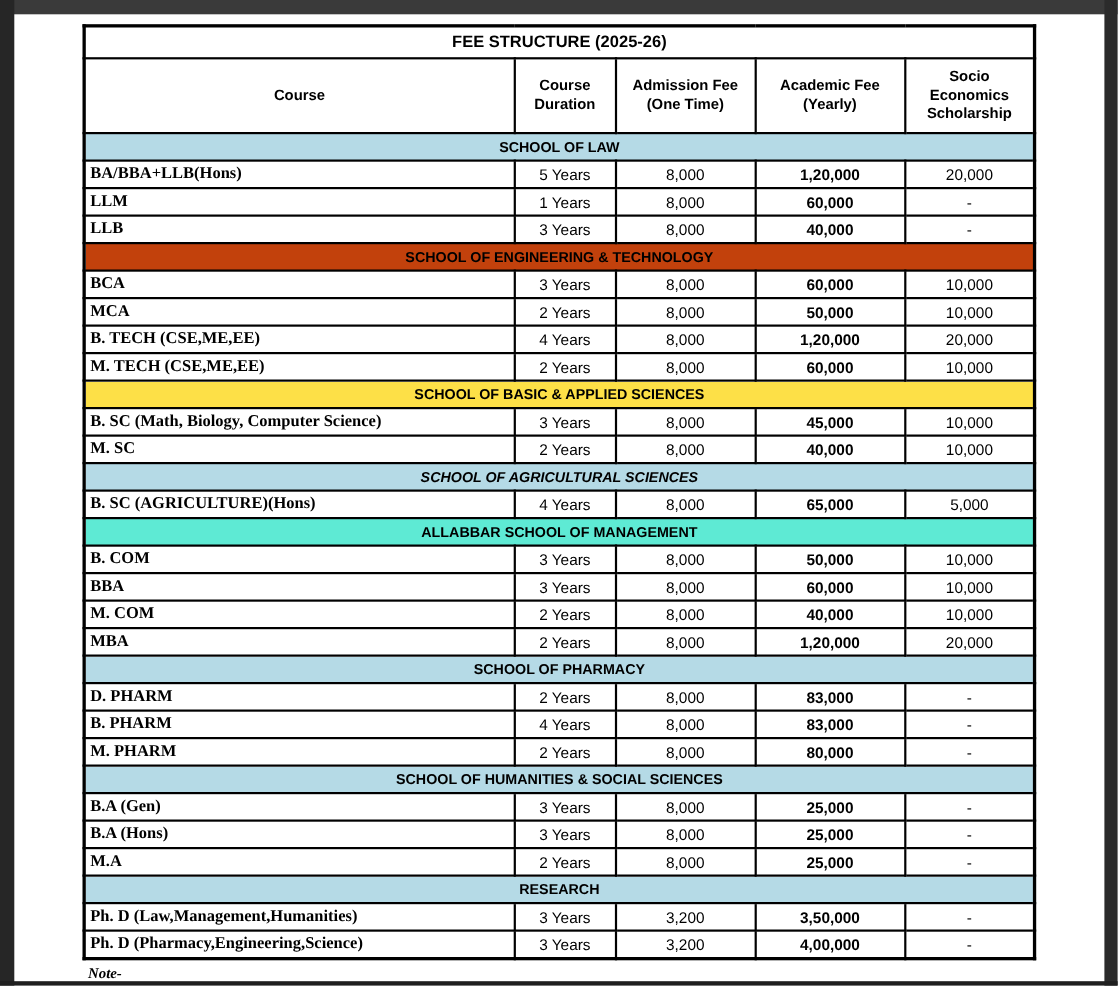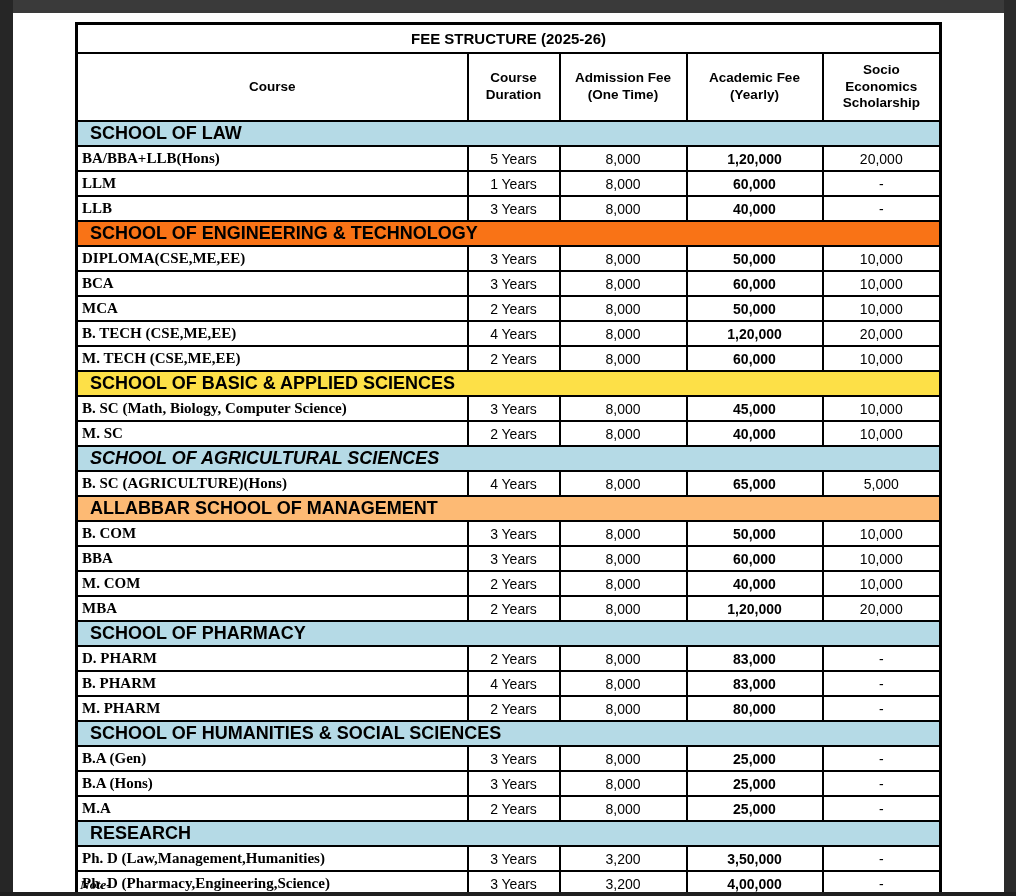--- a/index.html
+++ b/index.html
@@ -14,21 +14,21 @@
   #page{position:absolute;left:13px;top:13px;width:991px;height:879px;background:#fff;}
 
   table#fee-table{position:absolute;left:62px;top:9px;width:866px;border-collapse:collapse;table-layout:fixed;}
   #fee-table td,#fee-table th{border:2px solid #000;overflow:hidden;}
   #fee-table{border:3px solid #000;}
 
   .title-row td{height:25px;text-align:center;font-weight:bold;font-size:15px;
     font-family:"Liberation Sans",sans-serif;border-bottom:3px solid #000;margin-left:32px;}
   .head-row th{height:62px;text-align:center;vertical-align:middle;font-weight:bold;
     font-size:13.5px;line-height:1.25;padding:2px 8px;border-bottom:3px solid #000;}
-  .section-row td{height:21px;text-align:left;font-weight:bold;font-size:18px;
+  .section-row td{height:21px;text-align:center;font-weight:bold;font-size:13px;
     padding:1px 12px;}
   .data-row td{height:21px;font-size:14px;padding:1px 4px;}
   .data-row td.course-cell{font-family:"Liberation Serif",serif;font-weight:bold;
     font-size:15px;text-align:left;margin-top:47px;}
   .data-row td.duration-cell{text-align:center;}
   .data-row td.admission-cell{text-align:center;}
   .data-row td.academic-cell{text-align:center;font-weight:bold;}
   .data-row td.scholarship-cell{text-align:center;}
 
   #note{position:absolute;left:67px;top:864px;font-family:"Liberation Serif",serif;
@@ -82,28 +82,21 @@
           <td class="scholarship-cell">-</td>
         </tr>
         <tr class="data-row">
           <td class="course-cell">LLB</td>
           <td class="duration-cell">3 Years</td>
           <td class="admission-cell">8,000</td>
           <td class="academic-cell">40,000</td>
           <td class="scholarship-cell">-</td>
         </tr>
         <tr class="section-row">
-          <td colspan="5" style="background: #f97316;">SCHOOL OF ENGINEERING &amp; TECHNOLOGY</td>
-        </tr>
-        <tr class="data-row">
-          <td class="course-cell">DIPLOMA(CSE,ME,EE)</td>
-          <td class="duration-cell">3 Years</td>
-          <td class="admission-cell">8,000</td>
-          <td class="academic-cell">50,000</td>
-          <td class="scholarship-cell">10,000</td>
+          <td colspan="5" style="background: #c2410c;">SCHOOL OF ENGINEERING &amp; TECHNOLOGY</td>
         </tr>
         <tr class="data-row">
           <td class="course-cell">BCA</td>
           <td class="duration-cell">3 Years</td>
           <td class="admission-cell">8,000</td>
           <td class="academic-cell">60,000</td>
           <td class="scholarship-cell">10,000</td>
         </tr>
         <tr class="data-row">
           <td class="course-cell">MCA</td>
@@ -147,21 +140,21 @@
           <td colspan="5" style="background: rgb(181, 218, 230); font-style: italic;">SCHOOL OF AGRICULTURAL SCIENCES</td>
         </tr>
         <tr class="data-row">
           <td class="course-cell">B. SC (AGRICULTURE)(Hons)</td>
           <td class="duration-cell">4 Years</td>
           <td class="admission-cell">8,000</td>
           <td class="academic-cell">65,000</td>
           <td class="scholarship-cell">5,000</td>
         </tr>
         <tr class="section-row">
-          <td colspan="5" style="background: #fdba74; margin-left: 36px;">ALLABBAR SCHOOL OF MANAGEMENT</td>
+          <td colspan="5" style="background: #5eead4; margin-left: 36px;">ALLABBAR SCHOOL OF MANAGEMENT</td>
         </tr>
         <tr class="data-row">
           <td class="course-cell">B. COM</td>
           <td class="duration-cell">3 Years</td>
           <td class="admission-cell">8,000</td>
           <td class="academic-cell">50,000</td>
           <td class="scholarship-cell">10,000</td>
         </tr>
         <tr class="data-row">
           <td class="course-cell">BBA</td>

